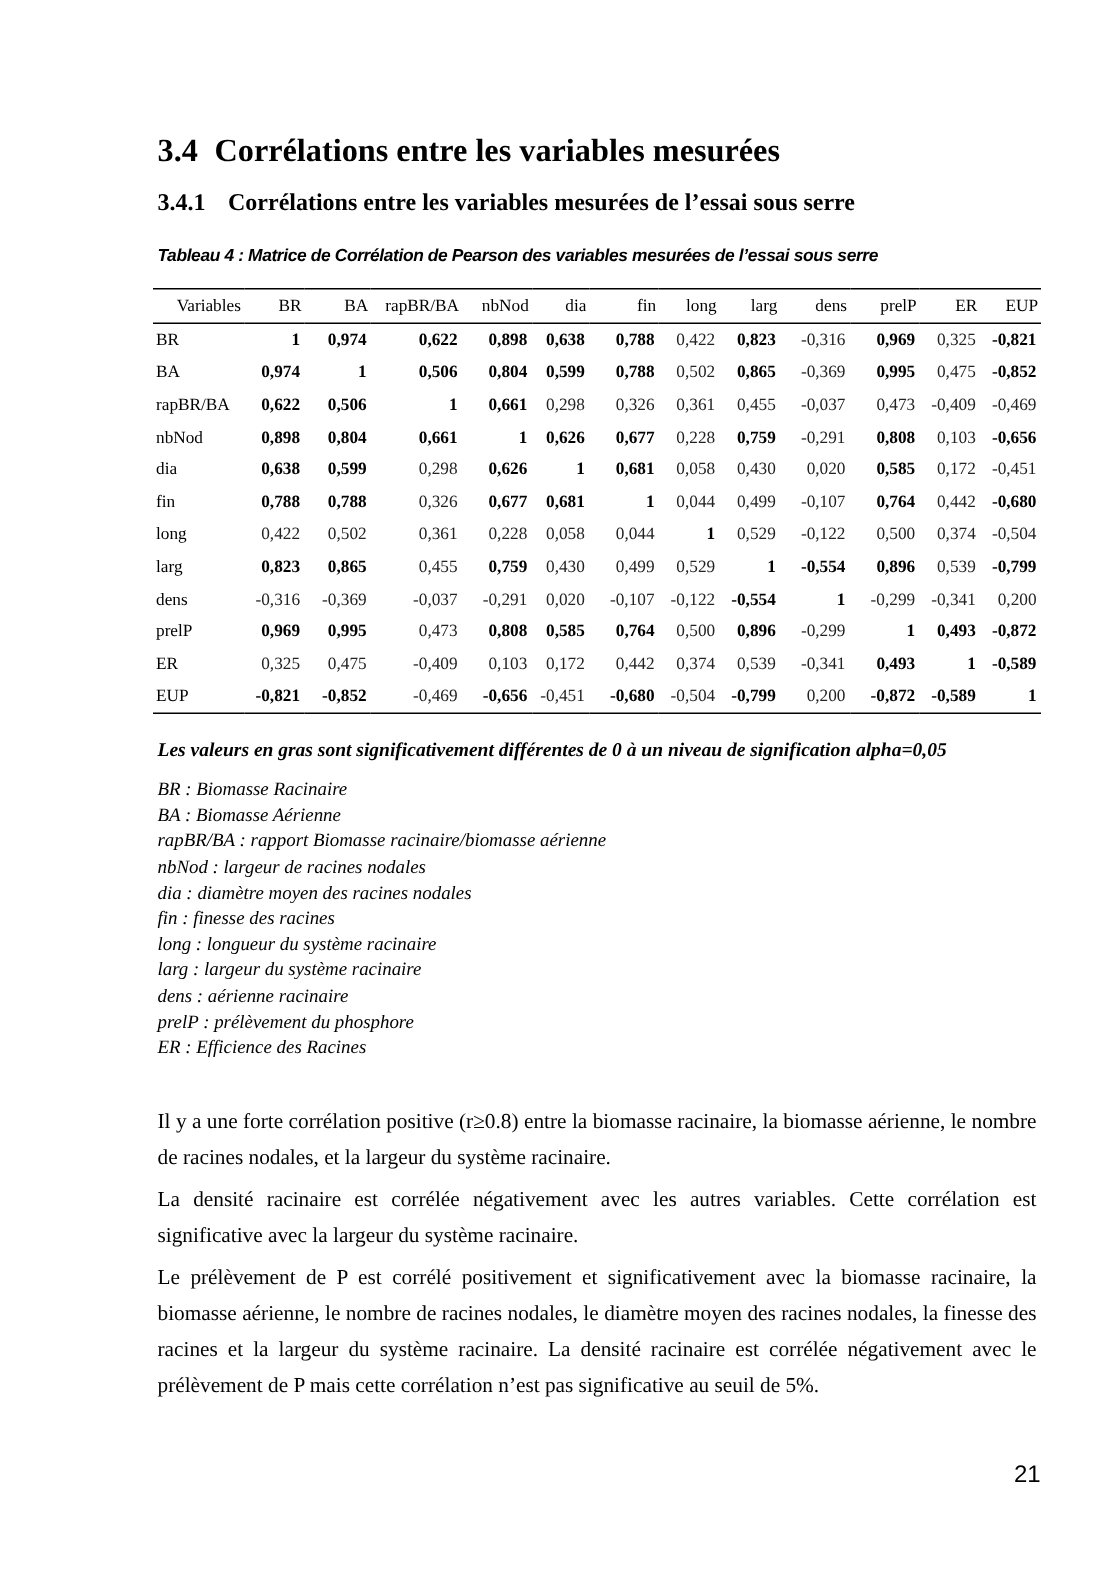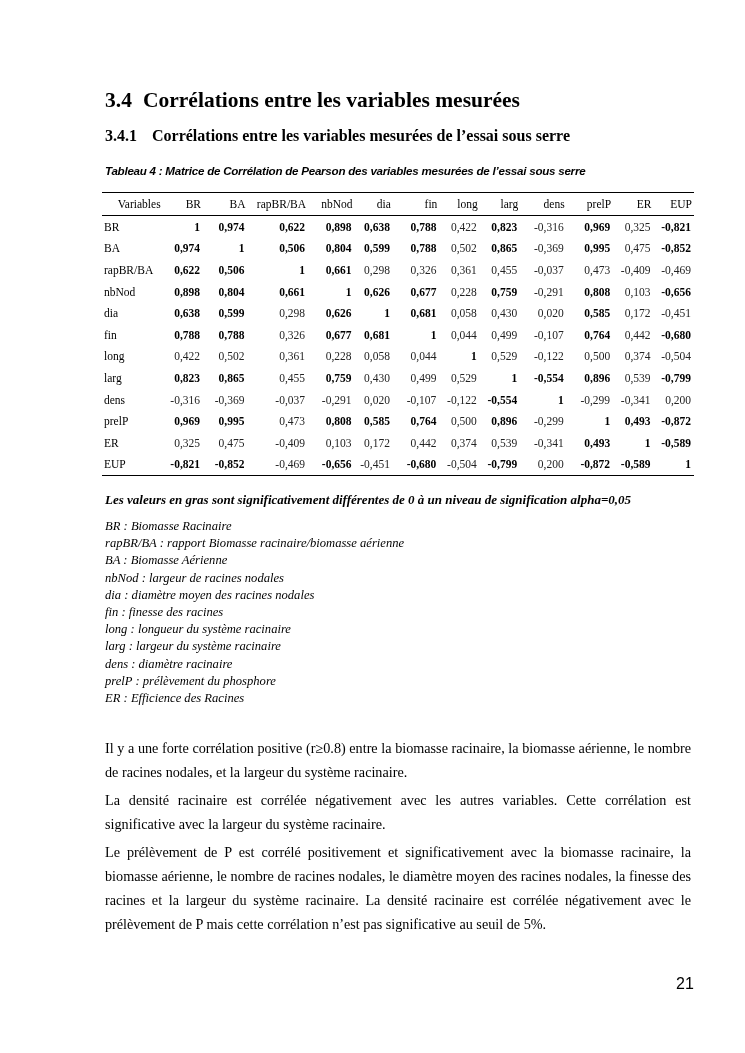--- a/index.html
+++ b/index.html
@@ -255,28 +255,28 @@
           <td class="b">-0,589</td>
           <td class="b">1</td>
         </tr>
       </tbody>
   </table>
 
   <div class="signif">Les valeurs en gras sont significativement différentes de 0 à un niveau de signification alpha=0,05</div>
 
   <div class="legend" id="legend">
       <div>BR : Biomasse Racinaire</div>
+      <div>BA : Biomasse Aérienne</div>
       <div>rapBR/BA : rapport Biomasse racinaire/biomasse aérienne</div>
-      <div>BA : Biomasse Aérienne</div>
       <div>nbNod : largeur de racines nodales</div>
       <div>dia : diamètre moyen des racines nodales</div>
       <div>fin : finesse des racines</div>
       <div>long : longueur du système racinaire</div>
       <div>larg : largeur du système racinaire</div>
-      <div>dens : diamètre racinaire</div>
+      <div>dens : aérienne racinaire</div>
       <div>prelP : prélèvement du phosphore</div>
       <div>ER : Efficience des Racines</div>
     </div>
 
   <p class="para p1" style="margin:0">Il y a une forte corrélation positive (r≥0.8) entre la biomasse racinaire, la biomasse aérienne, le nombre de racines nodales, et la largeur du système racinaire.</p>
   <p class="para p2" style="margin:0">La densité racinaire est corrélée négativement avec les autres variables. Cette corrélation est significative avec la largeur du système racinaire.</p>
   <p class="para p3" style="margin:0">Le prélèvement de P est corrélé positivement et significativement avec la biomasse racinaire, la biomasse aérienne, le nombre de racines nodales, le diamètre moyen des racines nodales, la finesse des racines et la largeur du système racinaire. La densité racinaire est corrélée négativement avec le prélèvement de P mais cette corrélation n’est pas significative au seuil de 5%.</p>
 
   <div class="pagenum">21</div>
 </div>

